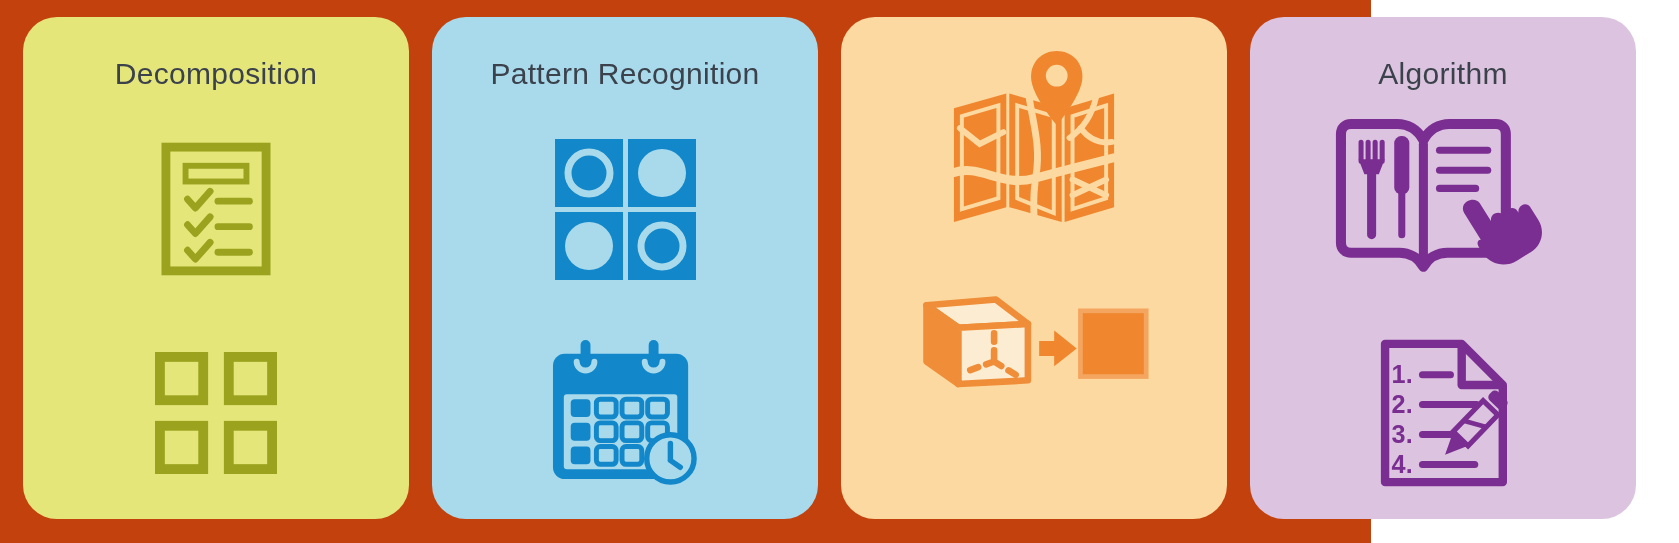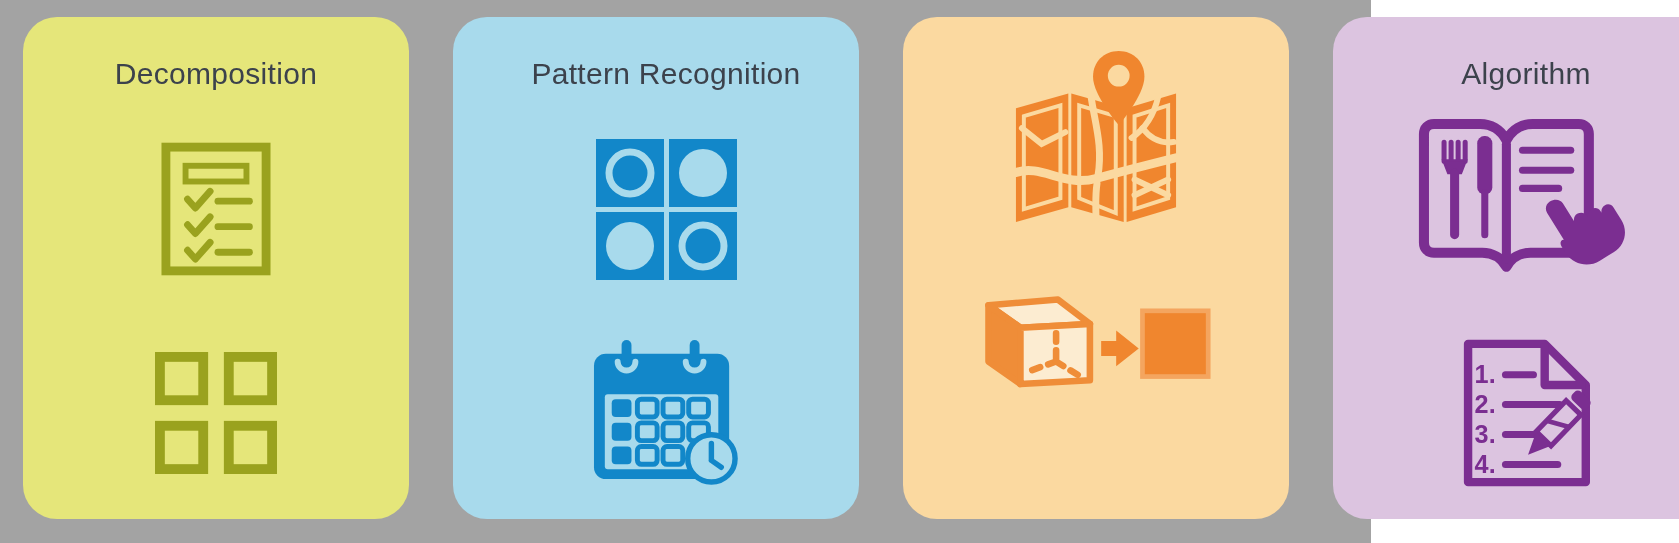--- a/index.html
+++ b/index.html
@@ -1,32 +1,32 @@
 <!DOCTYPE html>
 <html><head>
 <meta charset="utf-8">
 <style>
   html,body{margin:0;padding:0;background:#ffffff;}
   body{font-family:"Liberation Sans", sans-serif;}
   .board{
     width:1371px;height:543px;
     box-sizing:border-box;
-    display:flex;gap:44px;
+    display:flex;gap:23px;
     padding:17px 0 0 23px;
     align-items:flex-start;
-    background:#a3a3a3;
+    background:#c2410c;
   }
   .card{
     width:386px;height:502px;
     border-radius:34px;
     display:flex;flex-direction:column;align-items:center;
     flex:0 0 auto;
   }
   .card-0{--card-bg:#e5e67a;background:var(--card-bg);}
-  .card-1{--card-bg:#a8daec;background:var(--card-bg);padding-left:20px;}
+  .card-1{--card-bg:#a8daec;background:var(--card-bg);}
   .card-2{--card-bg:#fbd9a0;background:var(--card-bg);}
   .card-3{--card-bg:#dcc4e0;background:var(--card-bg);}
   .card-title{
     margin:40px 0 0;
     font-size:30px;font-weight:400;
     color:#3c424c;letter-spacing:.3px;
     text-align:center;
   }
   .slot-top{height:236px;display:flex;align-items:center;justify-content:center;}
   .slot-bottom{height:172px;display:flex;align-items:center;justify-content:center;}

